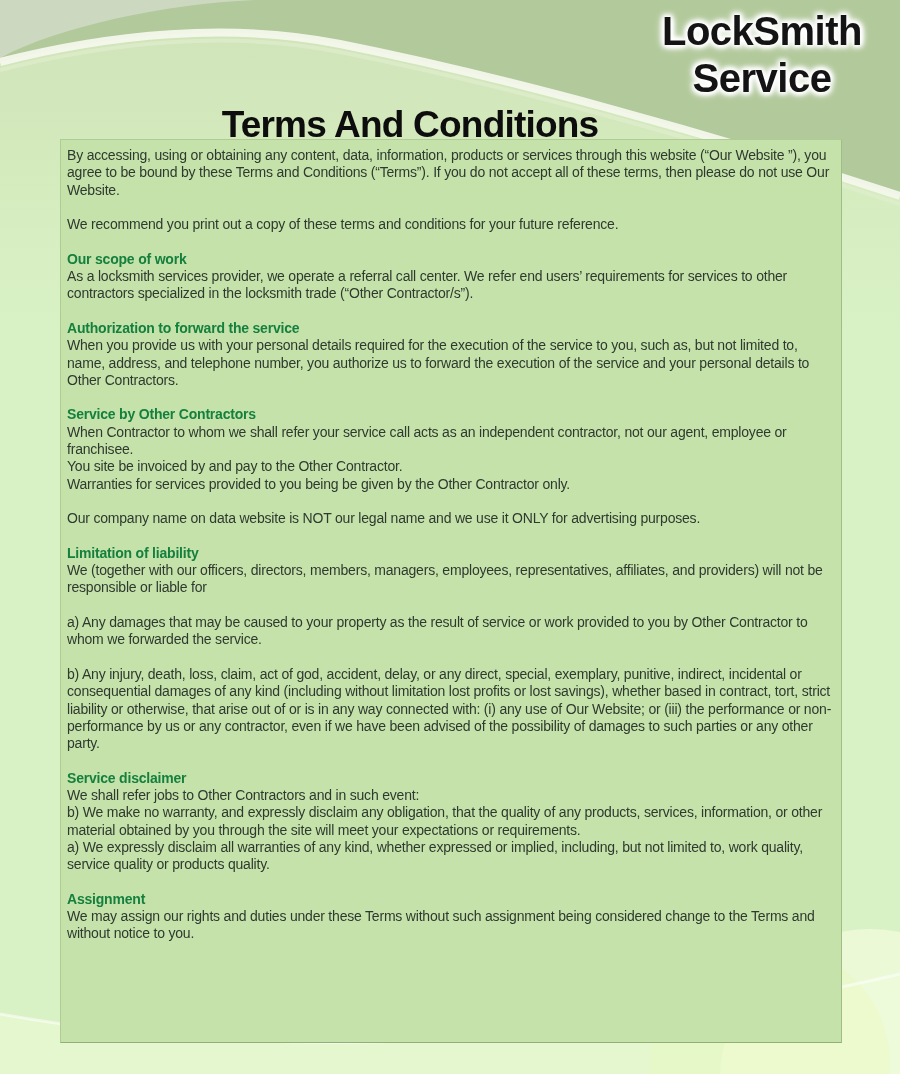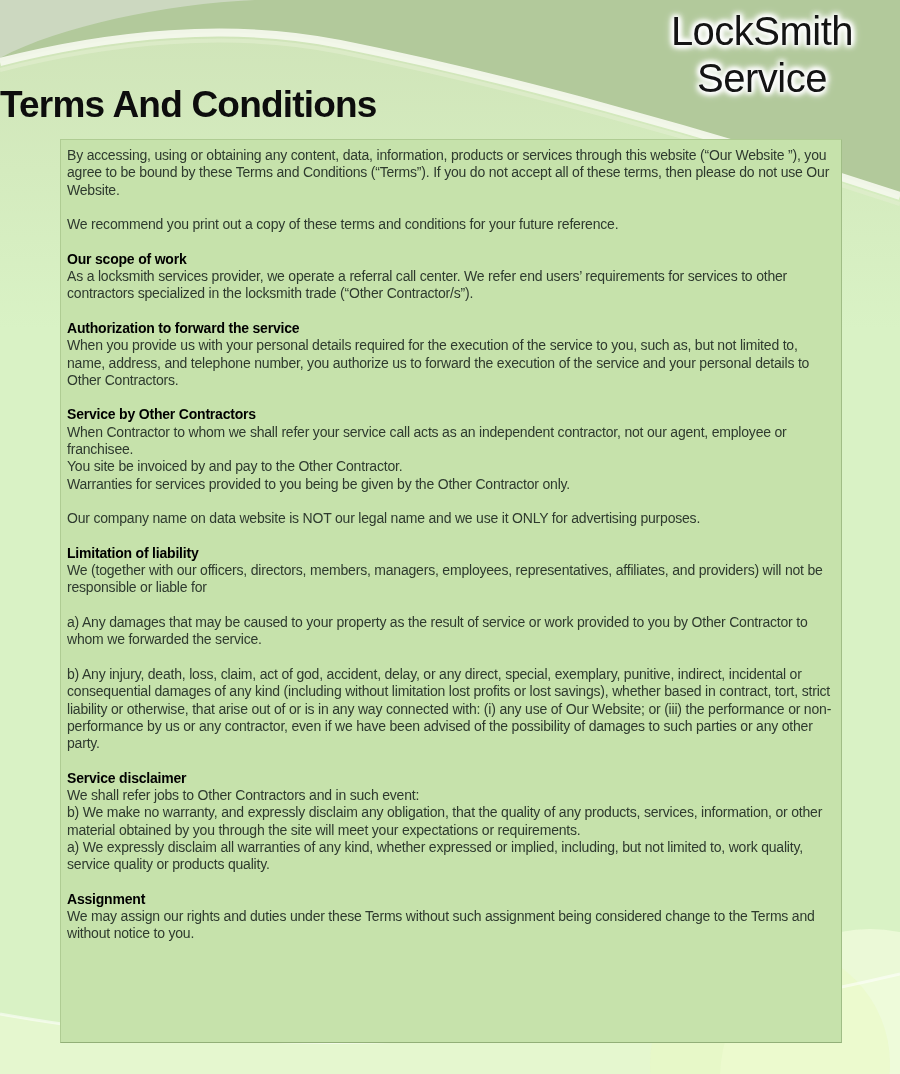--- a/index.html
+++ b/index.html
@@ -6,39 +6,39 @@
   .page{
     position:relative;width:900px;height:1074px;overflow:hidden;
     background:linear-gradient(180deg,#cfe3b8 0px,#d4ebbe 170px,#d9f2c5 330px,#d9f2c5 100%);
     font-family:"Liberation Sans",sans-serif;
   }
   .bg-svg{position:absolute;left:0;display:block;}
   .bg-top{top:0;}
   .bg-bottom{bottom:0;}
   .logo{
     position:absolute;top:8px;right:12px;width:252px;text-align:center;
-    font-weight:normal;font-size:40px;line-height:47px;letter-spacing:-0.5px;color:#141414;
+    font-weight:bold;font-size:40px;line-height:47px;letter-spacing:-0.5px;color:#141414;
     text-shadow:0 0 4px #ffffff,0 0 8px #ffffff,0 0 12px #ffffff,
                 2px 2px 5px #ffffff,-2px -2px 5px #ffffff,2px -2px 5px #ffffff,-2px 2px 5px #ffffff;
   }
   .page-title{
-    position:absolute;top:84px;left:0;width:820px;text-align:left;
+    position:absolute;top:104px;left:0;width:820px;text-align:center;
     font-weight:bold;font-size:37px;letter-spacing:-0.8px;color:#0d0d0d;
   }
   .panel{
     position:absolute;left:60px;top:139px;width:782px;height:904px;box-sizing:border-box;
     background:#c6e2ab;
     border:1px solid rgba(125,155,95,0.30);
     border-bottom-color:rgba(105,135,80,0.55);
     border-right-color:rgba(105,135,80,0.40);
     padding:7px 9px 0 6px;
     color:#2e3a2e;font-size:14px;line-height:17.3px;letter-spacing:-0.2px;
   }
   .para{margin:0 0 17.3px 0;}
-  .h{font-weight:bold;color:#000000;margin:0;}
+  .h{font-weight:bold;color:#15803d;margin:0;}
 </style>
 </head>
 <body>
 
 <div class="page">
 
   <svg class="bg-svg bg-top" width="900" height="210" viewBox="0 0 900 210" aria-hidden="true">
     <path d="M0,62 C110,34 230,22 340,44 C500,76 700,130 900,196 L900,0 L0,0 Z" fill="#b2c99b"></path>
     <path d="M0,0 L255,0 C165,4 60,26 0,58 Z" fill="#ccd8c0"></path>
     <path d="M0,62 C110,34 230,22 340,44 C500,76 700,130 900,196" fill="none" stroke="#f3f8eb" stroke-width="8" opacity="0.95"></path>

